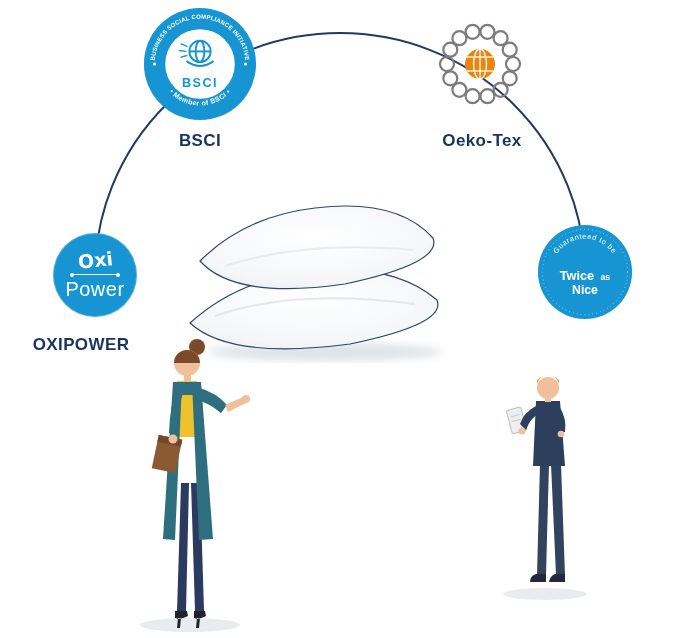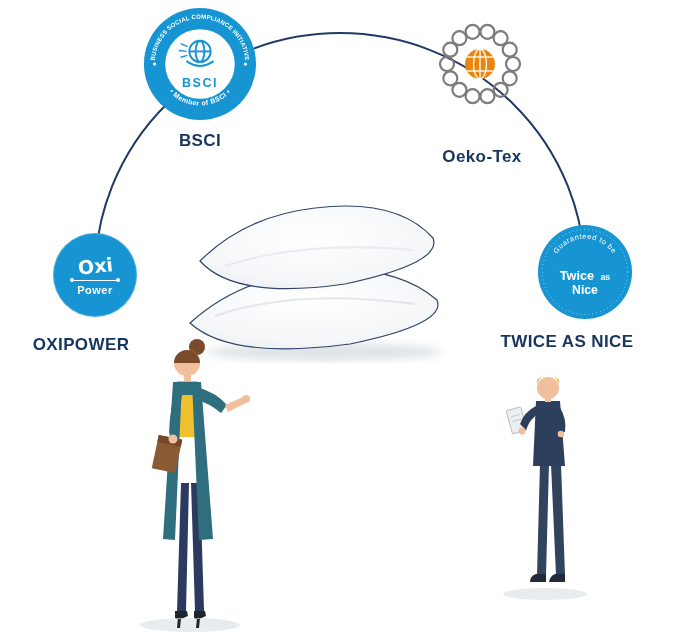--- a/index.html
+++ b/index.html
@@ -17,21 +17,21 @@
     width:84px;height:84px;border-radius:50%;background:#1795d3;color:#fff;
     display:flex;flex-direction:column;align-items:center;justify-content:center;gap:3px;
     box-shadow:0 0 0 1px rgba(255,255,255,.25) inset;
   }
   .oxi-word1{font-size:19px;font-weight:bold;transform:rotate(-6deg);font-family:"DejaVu Sans",sans-serif;}
   .oxi-line{width:46px;height:0;border-top:1.5px solid #fff;position:relative;}
   .oxi-line::before,.oxi-line::after{
     content:"";position:absolute;top:-2.5px;width:4px;height:4px;border-radius:50%;background:#fff;
   }
   .oxi-line::before{left:-2px;} .oxi-line::after{right:-2px;}
-  .oxi-word2{font-size:11px;font-weight:bold;letter-spacing:.5px;}
+  .oxi-word2{font-size:20px;font-weight:normal;letter-spacing:.5px;}
   svg{display:block;}
 </style>
 </head>
 <body>
 
 <div class="stage">
 
   <svg class="abs" style="left:0;top:0;" width="679" height="638" viewBox="0 0 679 638">
     <path d="M 95 275 A 245 242 0 0 1 585 275" fill="none" stroke="#203a66" stroke-width="2"></path>
   </svg>
@@ -84,21 +84,21 @@
     <g>
       <circle cx="50" cy="50" r="15" fill="#e8860d"></circle>
       <g fill="none" stroke="#ffffff" stroke-width="1.3">
         <ellipse cx="50" cy="50" rx="6.5" ry="15"></ellipse>
         <line x1="50" y1="35" x2="50" y2="65"></line>
         <line x1="36.7" y1="43" x2="63.3" y2="43"></line>
         <line x1="36.7" y1="57" x2="63.3" y2="57"></line>
       </g>
     </g>
   </svg>
-  <div class="abs cap" style="left:421px;top:148px;width:122px;">Oeko-Tex</div>
+  <div class="abs cap" style="left:421px;top:132px;width:122px;">Oeko-Tex</div>
 
   <div class="abs" style="left:53px;top:233px;">
     <div class="oxi-circle">
       <div class="oxi-word1">Oxi</div>
       <div class="oxi-line"></div>
       <div class="oxi-word2">Power</div>
     </div>
   </div>
   <div class="abs cap" style="left:0;top:336px;width:162px;">OXIPOWER</div>
 
@@ -108,21 +108,20 @@
     <path id="tw-arc" d="M 16 50 A 34 34 0 0 1 84 50" fill="none"></path>
     <text font-size="7.5" fill="#ffffff" letter-spacing="0.6" text-anchor="middle">
       <textPath href="#tw-arc" startOffset="50%">Guaranteed to be</textPath>
     </text>
     <text x="50" y="58" text-anchor="middle" fill="#ffffff">
       <tspan font-size="13" font-weight="bold">Twice</tspan>
       <tspan font-size="9" dx="2" font-weight="bold">as</tspan>
     </text>
     <text x="50" y="72" text-anchor="middle" fill="#ffffff" font-size="12.5" font-weight="bold">Nice</text>
   </svg>
-  <div class="abs cap" style="left:476px;top:333px;width:182px;">TWICE AS NICE</div>
 
   <svg class="abs" style="left:175px;top:188px;" width="290" height="175" viewBox="0 0 290 175">
     <defs>
       <radialGradient id="pg" cx="48%" cy="38%" r="75%">
         <stop offset="0%" stop-color="#ffffff"></stop>
         <stop offset="72%" stop-color="#f4f6f8"></stop>
         <stop offset="100%" stop-color="#e7ebee"></stop>
       </radialGradient>
       <filter id="soft" x="-40%" y="-40%" width="180%" height="180%">
         <feGaussianBlur stdDeviation="4"></feGaussianBlur>

